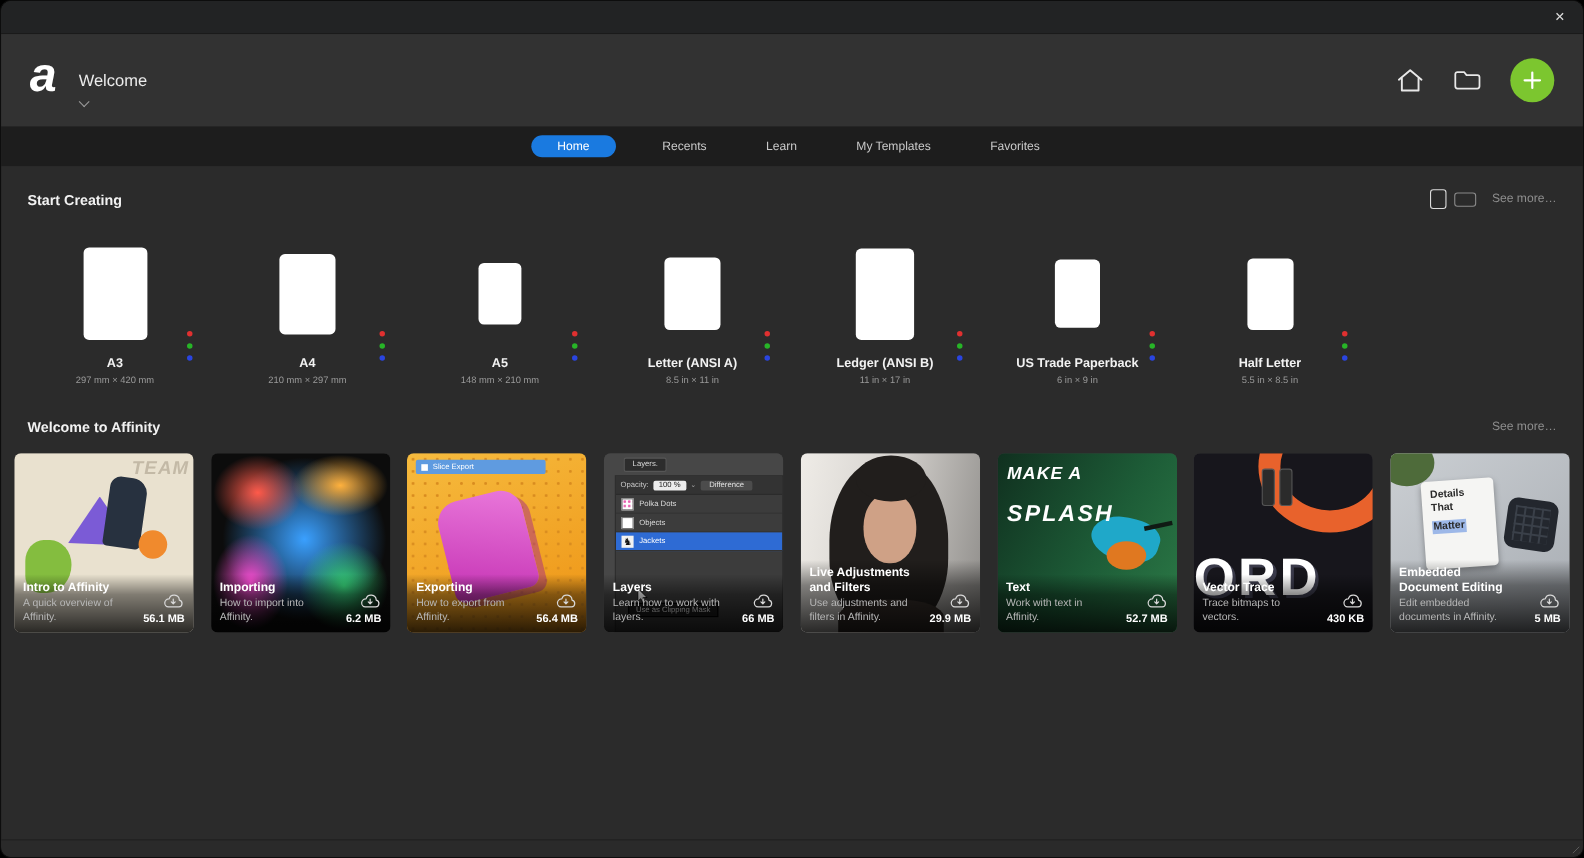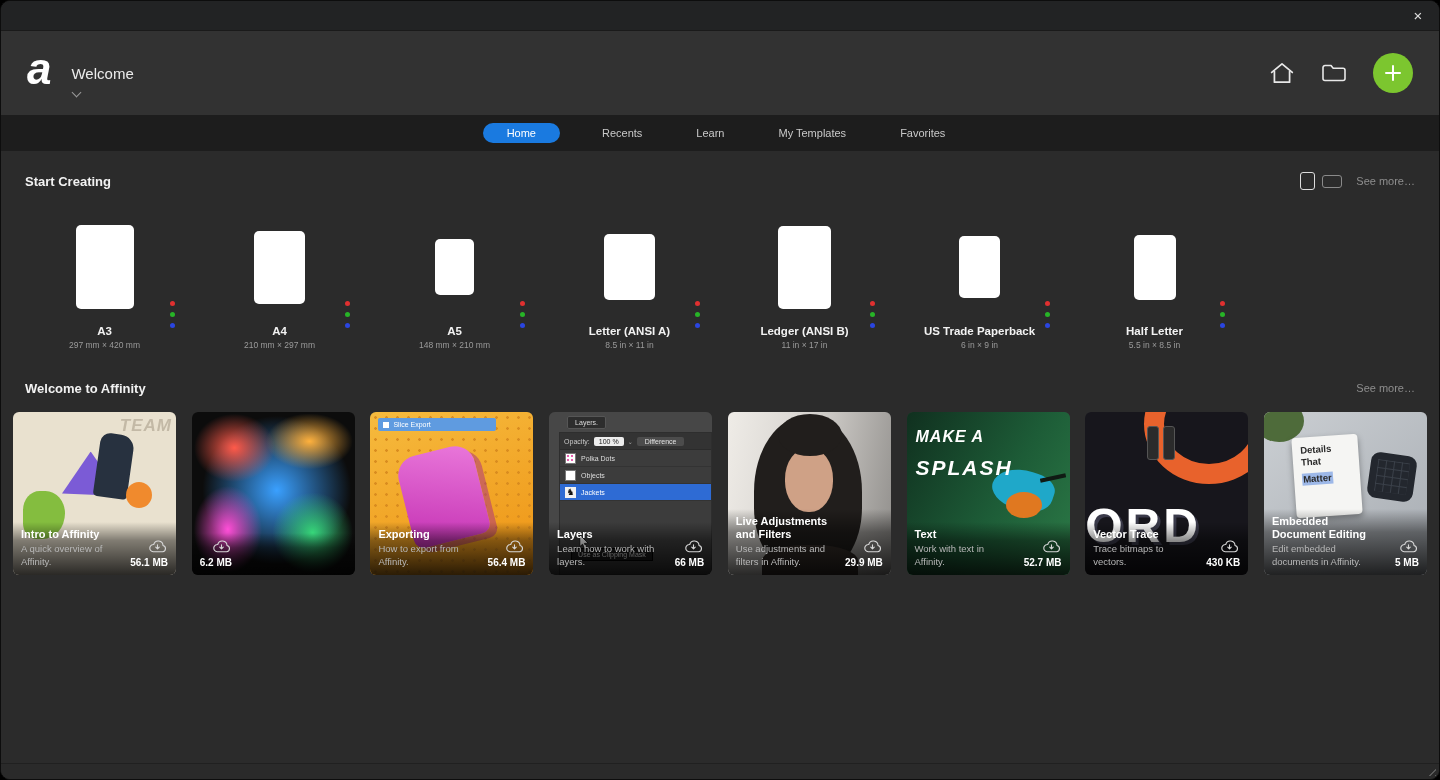--- a/index.html
+++ b/index.html
@@ -102,21 +102,21 @@
 
   
   .art-portrait { background:linear-gradient(100deg,#efece7 0%,#d6d3cf 45%,#8f8d8a 100%); }
   .po-hair { position:absolute; left:26px; top:4px; width:108px; height:158px; background:#211e1c; border-radius:48% 48% 42% 42%; }
   .po-face { position:absolute; left:57px; top:36px; width:48px; height:64px; background:#cfa186; border-radius:48%; }
   .po-bangs { position:absolute; left:50px; top:2px; width:64px; height:42px; background:#211e1c; border-radius:50%; }
   .po-body { position:absolute; left:34px; bottom:-6px; width:96px; height:36px; background:#39312c; border-radius:44% 44% 0 0; }
 
   
   .art-splash { background:linear-gradient(120deg,#10301f,#1d5c37 55%,#2c7a47); }
-  .sp-line1 { position:absolute; left:9px; top:16px; color:#fff; font-weight:bold; font-style:italic; font-size:16px; letter-spacing:1px; }
+  .sp-line1 { position:absolute; left:9px; top:10px; color:#fff; font-weight:bold; font-style:italic; font-size:16px; letter-spacing:1px; }
   .sp-line2 { position:absolute; left:9px; top:44px; color:#fff; font-weight:bold; font-style:italic; font-size:21px; letter-spacing:2px; }
   .sp-bird { position:absolute; right:16px; top:58px; width:62px; height:40px; background:#1fa8c9; border-radius:62% 38% 52% 48%; transform:rotate(18deg); }
   .sp-belly { position:absolute; right:28px; top:80px; width:36px; height:26px; background:#e07820; border-radius:50%; }
   .sp-beak { position:absolute; right:4px; top:64px; width:26px; height:4px; background:#101a14; transform:rotate(-12deg); }
 
   
   .art-vector { background:#17161c; }
   .vt-orange { position:absolute; right:-26px; top:-48px; width:130px; height:120px; border:20px solid #e8622c; border-radius:50%; }
   .vt-tag1, .vt-tag2 { position:absolute; top:14px; width:12px; height:34px; background:#2b2b2b; border:1px solid #555; border-radius:3px; }
   .vt-tag1 { left:62px; } .vt-tag2 { left:78px; }
@@ -317,20 +317,24 @@
             <path d="M12 6.5 v4.5 M10 9.2 l2 2 2-2"></path>
           </svg>
           <div class="card-size">56.1 MB</div>
         </div>
       </div>
     </div>
 
     <div class="card">
       <div class="card-art art-importing"></div>
       <div class="card-footer">
+        <div class="card-text">
+          <div class="card-title">Importing</div>
+          <div class="card-desc">How to import into Affinity.</div>
+        </div>
         <div class="card-right">
           <svg width="21" height="15" viewBox="0 0 24 17" fill="none" stroke="#d8d8d8" stroke-width="1.3" stroke-linecap="round" stroke-linejoin="round">
             <path d="M7 14.5 h10.8 a3.6 3.6 0 0 0 .5-7.1 A5.4 5.4 0 0 0 7.7 6.2 A4 4 0 0 0 7 14.5 Z"></path>
             <path d="M12 6.5 v4.5 M10 9.2 l2 2 2-2"></path>
           </svg>
           <div class="card-size">6.2 MB</div>
         </div>
       </div>
     </div>
 

